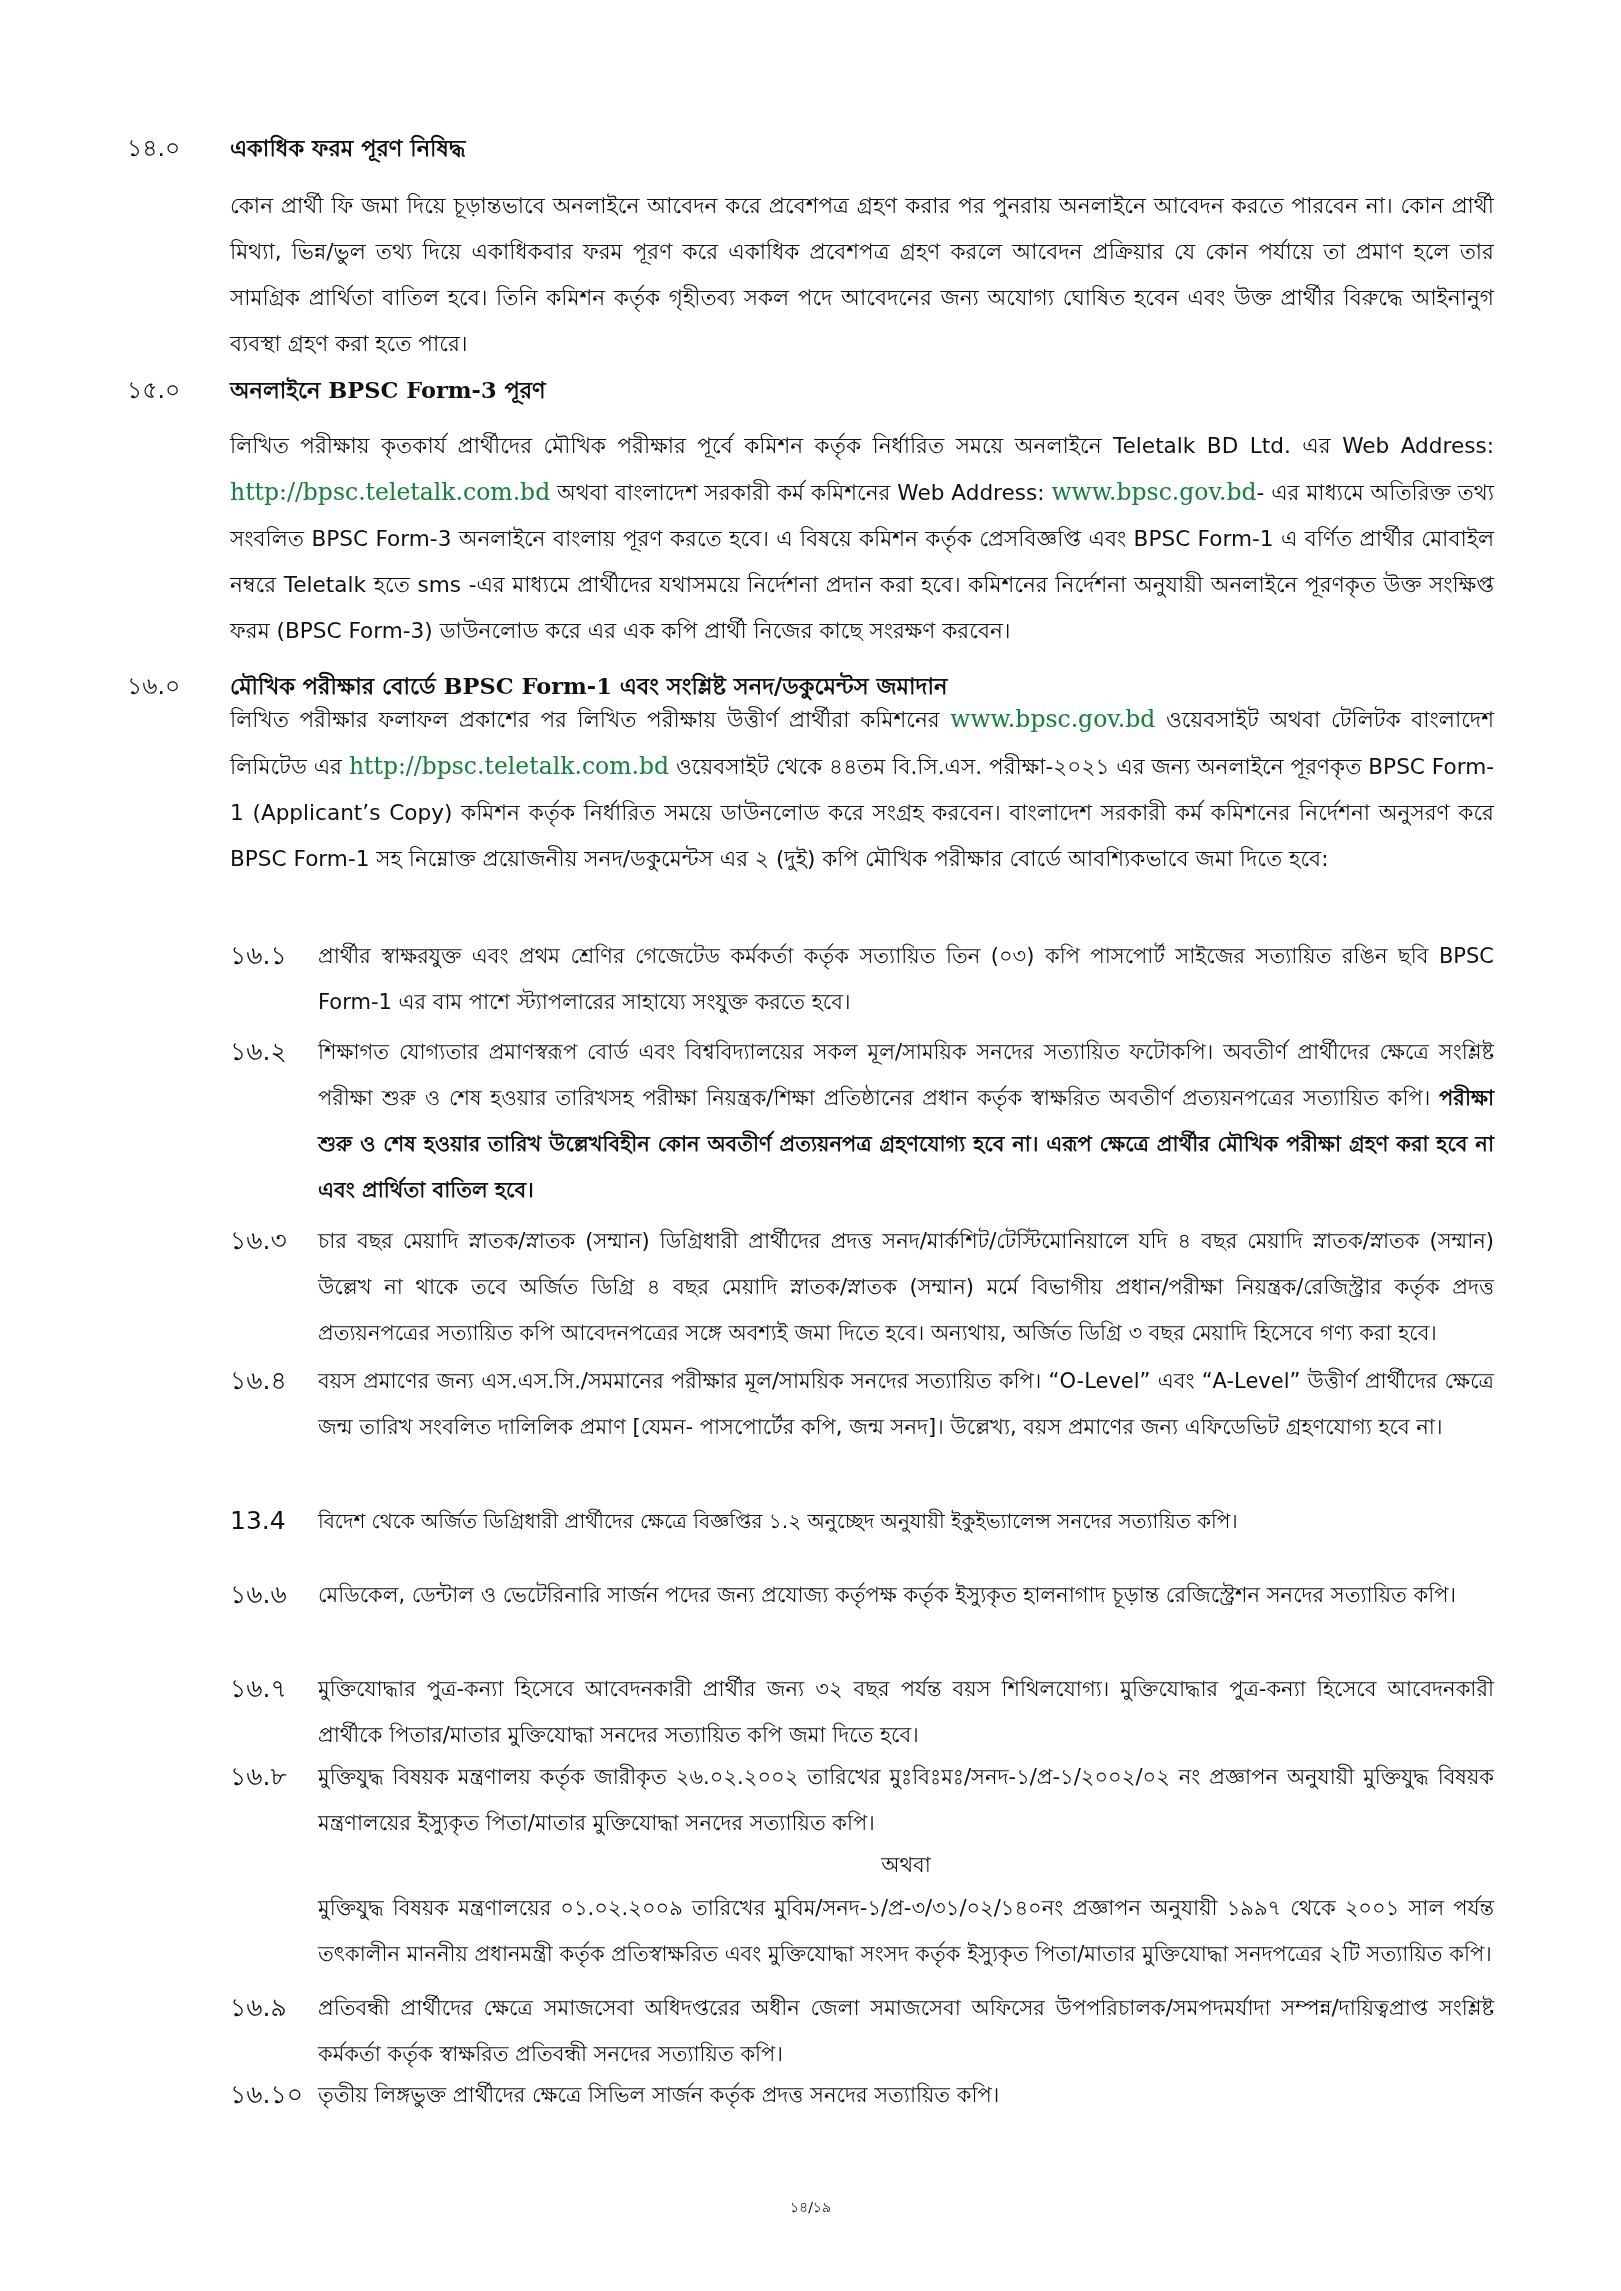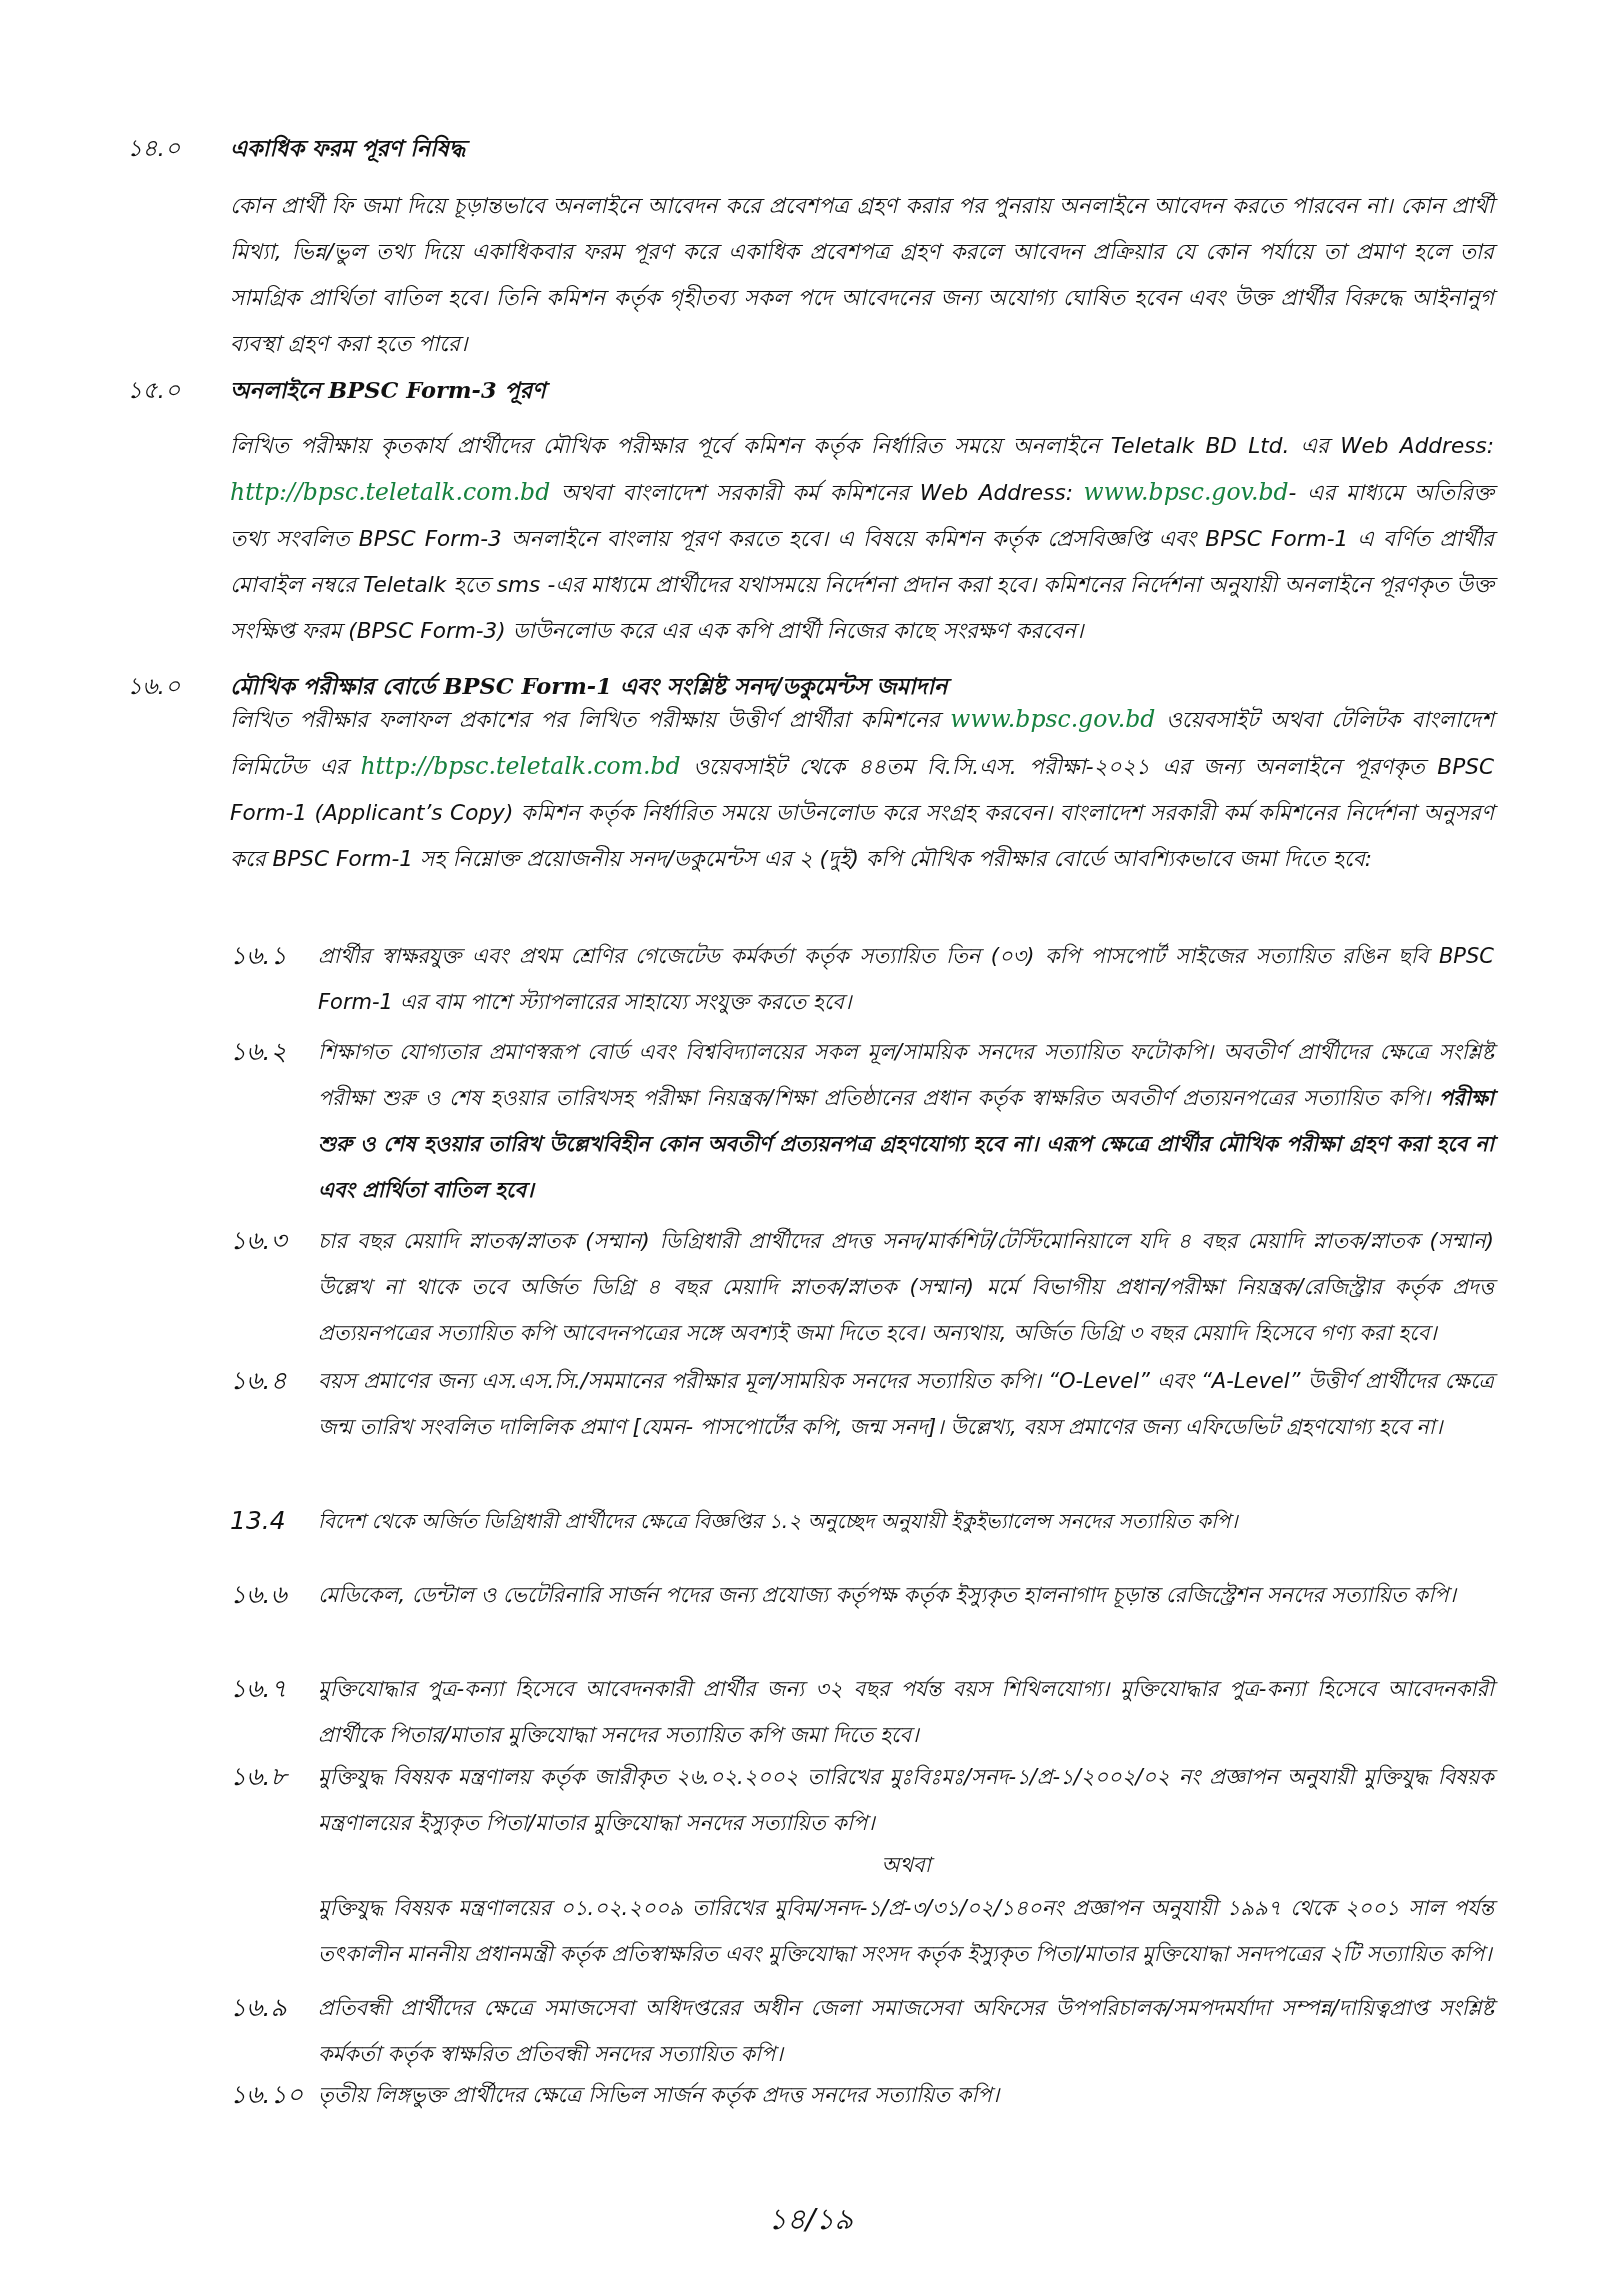--- a/index.html
+++ b/index.html
@@ -1,39 +1,39 @@
 <!DOCTYPE html>
 <html><head>
 <meta charset="utf-8">
 <style>
   html, body { margin: 0; padding: 0; background: #ffffff; }
   body {
     width: 1621px; height: 2292px; position: relative; overflow: hidden;
     font-family: "DejaVu Sans", sans-serif; color: #111111;
   }
-  .page { position: absolute; left: 0; top: 0; width: 1621px; height: 1912px; font-style: italic; }
+  .page { position: absolute; left: 0; top: 0; width: 1621px; height: 1912px; }
   .sec-head {
     position: absolute; left: 127px; font-size: 22.5px; font-weight: bold;
     display: flex; align-items: baseline;
   }
   .sec-num { width: 103px; font-weight: normal; font-size: 23.5px; }
   .latin { font-family: "DejaVu Serif", serif; }
   .para {
     position: absolute; left: 230px; width: 1264px;
     font-size: 21.6px; line-height: 46px; text-align: justify;
   }
   .item { position: absolute; left: 230px; width: 1264px; display: flex; }
   .item-num { width: 88px; flex: 0 0 88px; font-size: 25px; line-height: 46px; }
   .item-body { flex: 1; font-size: 21px; line-height: 46px; text-align: justify; }
   .link { color: #15803d; font-family: "DejaVu Serif", serif; font-size: 23.5px; }
   .bold { font-weight: bold; }
   .center { text-align: center; }
   .footer {
     position: absolute; left: 0; width: 1621px; top: 2196px;
-    text-align: center; font-size: 29px;
+    text-align: center; font-size: 14px;
   }
 </style>
 </head>
 <body>
 
 <div class="page">
 
   <div class="sec-head" style="top:130px">
     <span class="sec-num">১৪.০</span>
     <span>একাধিক ফরম পূরণ নিষিদ্ধ</span>

